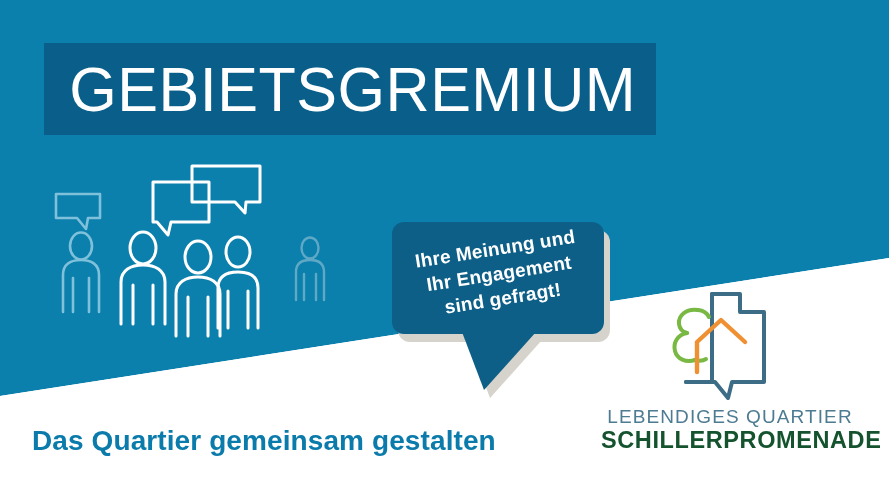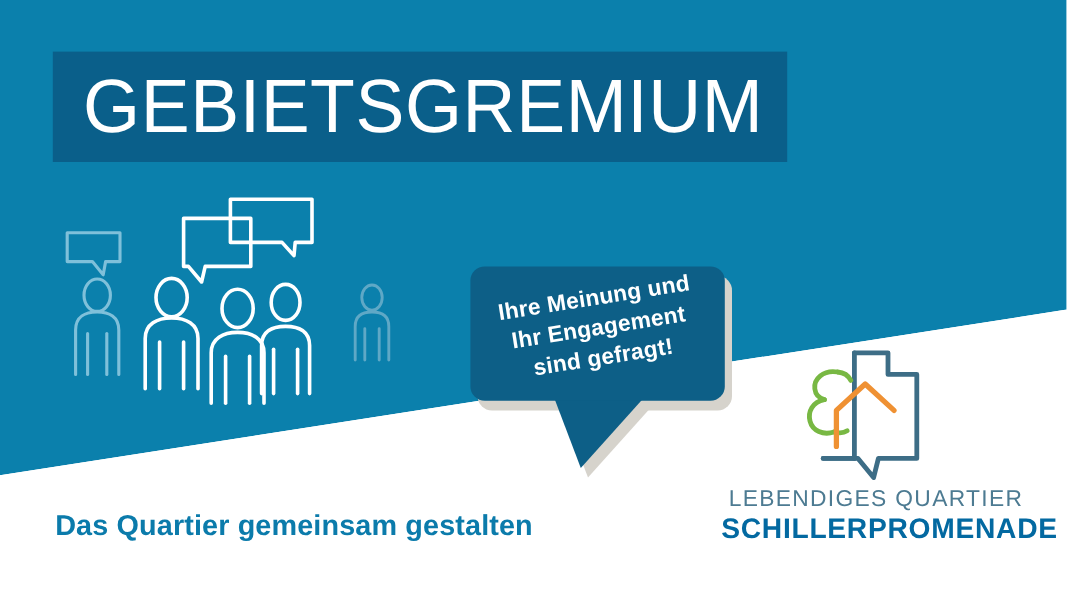--- a/index.html
+++ b/index.html
@@ -100,33 +100,33 @@
   }
   .logo-line1{
     color:#4d7b92;
     font-size:19px;
     letter-spacing:1.1px;
     font-weight:400;
     line-height:1.12;
     white-space:nowrap;
   }
   .logo-line2{
-    color:#0369a1;
+    color:#14532d;
     font-size:23.5px;
     letter-spacing:0.6px;
     font-weight:700;
     line-height:1.12;
     white-space:nowrap;
   }
 
   
   .tagline{
-    position:absolute;left:46px;top:425px;
+    position:absolute;left:32px;top:425px;
     color:#0b7bab;
-    font-size:24px;
+    font-size:28px;
     font-weight:700;
     letter-spacing:0.1px;
     white-space:nowrap;
   }
 </style>
 </head>
 <body>
 
 <div id="poster">
 

